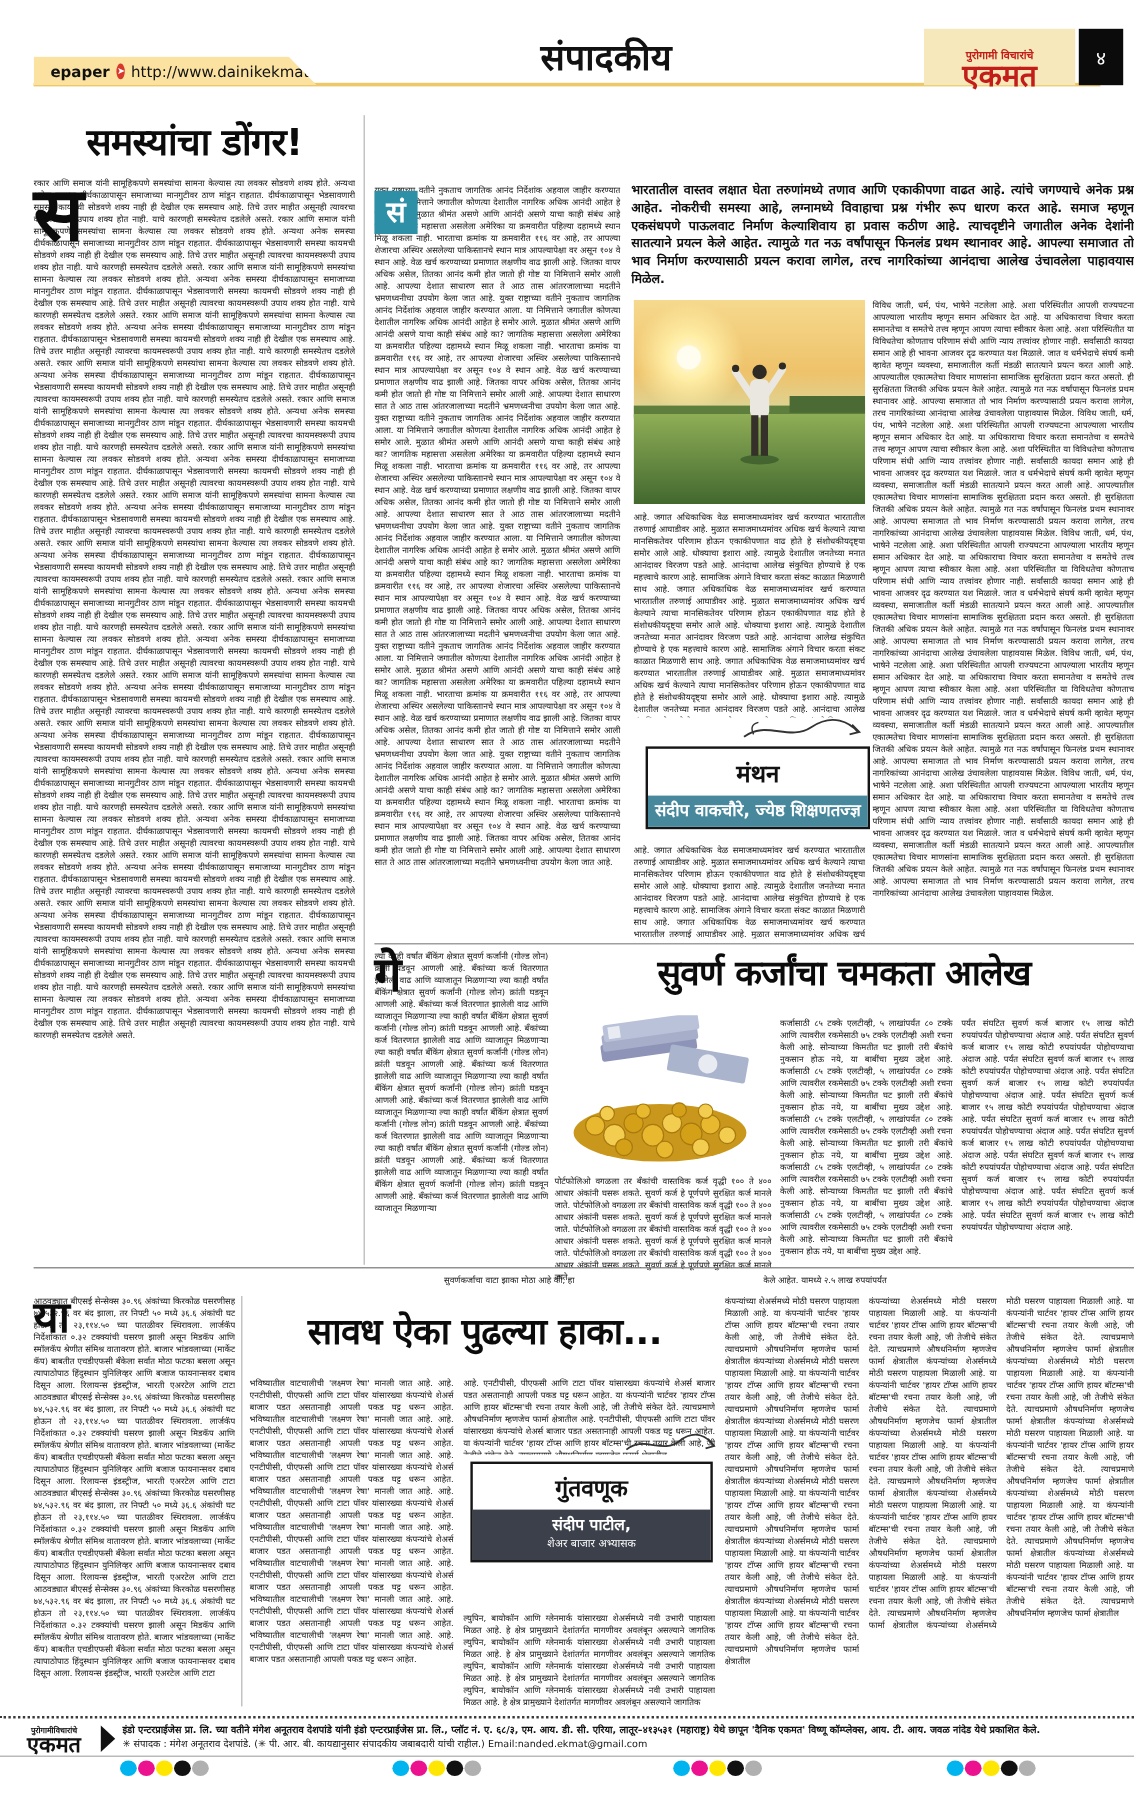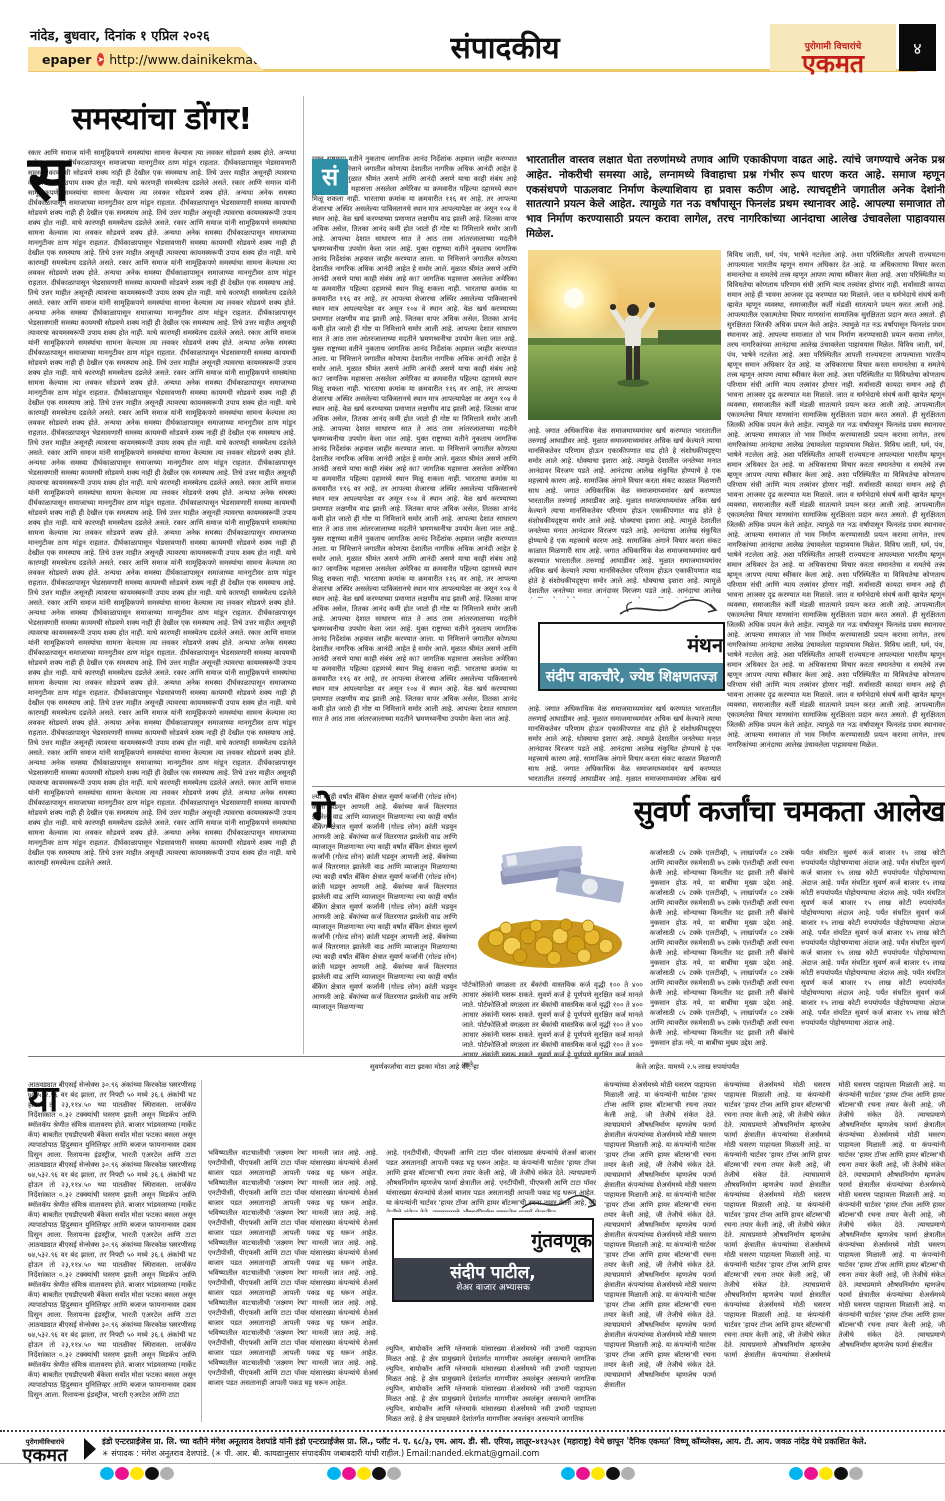--- a/index.html
+++ b/index.html
@@ -25,39 +25,38 @@
   
   .dc{float:left;font-weight:700;color:#0b0b0b;}
   .dc-sa{font-size:62px;line-height:50px;margin:4px 7px 0 0;}
   .dc-box{width:36px;height:36px;background:#2e90a6;color:#fff;font-size:24px;text-align:center;
           line-height:36px;margin:3px 6px 2px 0;}
   .dc-ge{font-size:40px;line-height:34px;margin:2px 5px 0 0;}
   .dc-ya{font-size:36px;line-height:30px;margin:2px 5px 0 0;}
   .intro{font-size:10.5px;line-height:14.8px;font-weight:700;text-align:justify;overflow:hidden;}
   
   .abox{border:2px solid #151515;background:#fff;text-align:center;}
-  .abox .ti{font-weight:800;text-align:right;}
+  .abox .ti{font-weight:800;}
   .strip-teal{background:#47889d;color:#fff;font-weight:700;}
   .strip-dark{background:#3c404b;color:#fff;}
   .flour{color:#333;}
   .dots{display:flex;}
   .dot{width:14px;height:13px;border-radius:50%;margin-right:1px;}
   .imprint1{font-size:8px;font-weight:700;line-height:12px;}
   .imprint2{font-size:8px;line-height:12px;}
   .f-logo{text-align:center;color:#111;}
   .f-logo .tg{font-size:6.5px;font-weight:700;}
   .f-logo .nm{font-size:18px;font-weight:800;line-height:17px;}
   .tri{width:0;height:0;border-left:12px solid #111;border-top:11px solid transparent;border-bottom:11px solid transparent;}
 </style>
 </head>
 <body>
 
 <div class="page">
 
-  <div class="abs dateline" style="left:30px;top:26px;width:320px;">नांदेड, बुधवार, दिनांक १ एप्रिल २०२६</div>
   <div class="abs yellow-rule" style="left:28px;top:69px;width:889px;"></div>
   <div class="abs epaper" style="left:28px;top:47px;width:222px;">
     <span>epaper</span>
     <span class="epaper-ic">➤</span>
     <span class="url">http://www.dainikekmat.com</span>
   </div>
   <div class="abs section-title" style="left:340px;top:26px;width:330px;">संपादकीय</div>
   <div class="abs masthead" style="left:770px;top:24px;width:126px;height:47px;">
     <div class="tag">पुरोगामी विचारांचे</div>
     <div class="name">एकमत</div>
@@ -130,21 +129,21 @@
 
   <div class="abs t" style="left:528px;top:704px;width:193px;height:78px;">आहे. जगात अधिकाधिक वेळ समाजमाध्यमांवर खर्च करण्यात भारतातील तरुणाई आघाडीवर आहे. मुळात समाजमाध्यमांवर अधिक खर्च केल्याने त्याचा मानसिकतेवर परिणाम होऊन एकाकीपणात वाढ होते हे संशोधकीयदृष्ट्या समोर आले आहे. धोक्याचा इशारा आहे. त्यामुळे देशातील जनतेच्या मनात आनंदावर विरजण पडते आहे. आनंदाचा आलेख संकुचित होण्याचे हे एक महत्त्वाचे कारण आहे. सामाजिक अंगाने विचार करता संकट काळात मिळणारी साथ आहे. जगात अधिकाधिक वेळ समाजमाध्यमांवर खर्च करण्यात भारतातील तरुणाई आघाडीवर आहे. मुळात समाजमाध्यमांवर अधिक खर्च केल्याने त्याचा मानसिकतेवर परिणाम होऊन एकाकीपणात वाढ होते हे संशोधकीयदृष्ट्या समोर आले आहे. धोक्याचा इशारा आहे. त्यामुळे देशातील जनतेच्या मनात आनंदावर विरजण पडते आहे. आनंदाचा आलेख संकुचित होण्याचे हे एक महत्त्वाचे कारण आहे. सामाजिक अंगाने विचार करता संकट काळात मिळणारी साथ</div>
 
   <div class="abs t" style="left:727px;top:250px;width:218px;height:532px;">विविध जाती, धर्म, पंथ, भाषेने नटलेला आहे. अशा परिस्थितीत आपली राज्यघटना आपल्याला भारतीय म्हणून समान अधिकार देत आहे. या अधिकाराचा विचार करता समानतेचा व समतेचे तत्त्व म्हणून आपण त्याचा स्वीकार केला आहे. अशा परिस्थितीत या विविधतेचा कोणताच परिणाम संधी आणि न्याय तत्त्वांवर होणार नाही. सर्वांसाठी कायदा समान आहे ही भावना आजवर दृढ करण्यात यश मिळाले. जात व धर्मभेदाचे संघर्ष कमी व्हावेत म्हणून व्यवस्था, समाजातील कर्ती मंडळी सातत्याने प्रयत्न करत आली आहे. आपल्यातील एकात्मतेचा विचार माणसांना सामाजिक सुरक्षितता प्रदान करत असतो. ही सुरक्षितता जितकी अधिक प्रयत्न केले आहेत. त्यामुळे गत नऊ वर्षांपासून फिनलंड प्रथम स्थानावर आहे. आपल्या समाजात तो भाव निर्माण करण्यासाठी प्रयत्न करावा लागेल, तरच नागरिकांच्या आनंदाचा आलेख उंचावलेला पाहावयास मिळेल. विविध जाती, धर्म, पंथ, भाषेने नटलेला आहे. अशा परिस्थितीत आपली राज्यघटना आपल्याला भारतीय म्हणून समान अधिकार देत आहे. या अधिकाराचा विचार करता समानतेचा व समतेचे तत्त्व म्हणून आपण त्याचा स्वीकार केला आहे. अशा परिस्थितीत या विविधतेचा कोणताच परिणाम संधी आणि न्याय तत्त्वांवर होणार नाही. सर्वांसाठी कायदा समान आहे ही भावना आजवर दृढ करण्यात यश मिळाले. जात व धर्मभेदाचे संघर्ष कमी व्हावेत म्हणून व्यवस्था, समाजातील कर्ती मंडळी सातत्याने प्रयत्न करत आली आहे. आपल्यातील एकात्मतेचा विचार माणसांना सामाजिक सुरक्षितता प्रदान करत असतो. ही सुरक्षितता जितकी अधिक प्रयत्न केले आहेत. त्यामुळे गत नऊ वर्षांपासून फिनलंड प्रथम स्थानावर आहे. आपल्या समाजात तो भाव निर्माण करण्यासाठी प्रयत्न करावा लागेल, तरच नागरिकांच्या आनंदाचा आलेख उंचावलेला पाहावयास मिळेल. विविध जाती, धर्म, पंथ, भाषेने नटलेला आहे. अशा परिस्थितीत आपली राज्यघटना आपल्याला भारतीय म्हणून समान अधिकार देत आहे. या अधिकाराचा विचार करता समानतेचा व समतेचे तत्त्व म्हणून आपण त्याचा स्वीकार केला आहे. अशा परिस्थितीत या विविधतेचा कोणताच परिणाम संधी आणि न्याय तत्त्वांवर होणार नाही. सर्वांसाठी कायदा समान आहे ही भावना आजवर दृढ करण्यात यश मिळाले. जात व धर्मभेदाचे संघर्ष कमी व्हावेत म्हणून व्यवस्था, समाजातील कर्ती मंडळी सातत्याने प्रयत्न करत आली आहे. आपल्यातील एकात्मतेचा विचार माणसांना सामाजिक सुरक्षितता प्रदान करत असतो. ही सुरक्षितता जितकी अधिक प्रयत्न केले आहेत. त्यामुळे गत नऊ वर्षांपासून फिनलंड प्रथम स्थानावर आहे. आपल्या समाजात तो भाव निर्माण करण्यासाठी प्रयत्न करावा लागेल, तरच नागरिकांच्या आनंदाचा आलेख उंचावलेला पाहावयास मिळेल. विविध जाती, धर्म, पंथ, भाषेने नटलेला आहे. अशा परिस्थितीत आपली राज्यघटना आपल्याला भारतीय म्हणून समान अधिकार देत आहे. या अधिकाराचा विचार करता समानतेचा व समतेचे तत्त्व म्हणून आपण त्याचा स्वीकार केला आहे. अशा परिस्थितीत या विविधतेचा कोणताच परिणाम संधी आणि न्याय तत्त्वांवर होणार नाही. सर्वांसाठी कायदा समान आहे ही भावना आजवर दृढ करण्यात यश मिळाले. जात व धर्मभेदाचे संघर्ष कमी व्हावेत म्हणून व्यवस्था, समाजातील कर्ती मंडळी सातत्याने प्रयत्न करत आली आहे. आपल्यातील एकात्मतेचा विचार माणसांना सामाजिक सुरक्षितता प्रदान करत असतो. ही सुरक्षितता जितकी अधिक प्रयत्न केले आहेत. त्यामुळे गत नऊ वर्षांपासून फिनलंड प्रथम स्थानावर आहे. आपल्या समाजात तो भाव निर्माण करण्यासाठी प्रयत्न करावा लागेल, तरच नागरिकांच्या आनंदाचा आलेख उंचावलेला पाहावयास मिळेल. विविध जाती, धर्म, पंथ, भाषेने नटलेला आहे. अशा परिस्थितीत आपली राज्यघटना आपल्याला भारतीय म्हणून समान अधिकार देत आहे. या अधिकाराचा विचार करता समानतेचा व समतेचे तत्त्व म्हणून आपण त्याचा स्वीकार केला आहे. अशा परिस्थितीत या विविधतेचा कोणताच परिणाम संधी आणि न्याय तत्त्वांवर होणार नाही. सर्वांसाठी कायदा समान आहे ही भावना आजवर दृढ करण्यात यश मिळाले. जात व धर्मभेदाचे संघर्ष कमी व्हावेत म्हणून व्यवस्था, समाजातील कर्ती मंडळी सातत्याने प्रयत्न करत आली आहे. आपल्यातील एकात्मतेचा विचार माणसांना सामाजिक सुरक्षितता प्रदान करत असतो. ही सुरक्षितता जितकी अधिक प्रयत्न केले आहेत. त्यामुळे गत नऊ वर्षांपासून फिनलंड प्रथम स्थानावर आहे. आपल्या समाजात तो भाव निर्माण करण्यासाठी प्रयत्न करावा लागेल, तरच नागरिकांच्या आनंदाचा आलेख उंचावलेला पाहावयास मिळेल.</div>
 
   <div class="abs" style="left:312px;top:786px;width:633px;height:1px;background:#888;"></div>
 
   <div class="abs t" style="left:312px;top:792px;width:145px;height:282px;">ल्या काही वर्षांत बँकिंग क्षेत्रात सुवर्ण कर्जांनी (गोल्ड लोन) क्रांती घडवून आणली आहे. बँकांच्या कर्ज वितरणात झालेली वाढ आणि व्याजातून मिळणाऱ्या ल्या काही वर्षांत बँकिंग क्षेत्रात सुवर्ण कर्जांनी (गोल्ड लोन) क्रांती घडवून आणली आहे. बँकांच्या कर्ज वितरणात झालेली वाढ आणि व्याजातून मिळणाऱ्या ल्या काही वर्षांत बँकिंग क्षेत्रात सुवर्ण कर्जांनी (गोल्ड लोन) क्रांती घडवून आणली आहे. बँकांच्या कर्ज वितरणात झालेली वाढ आणि व्याजातून मिळणाऱ्या ल्या काही वर्षांत बँकिंग क्षेत्रात सुवर्ण कर्जांनी (गोल्ड लोन) क्रांती घडवून आणली आहे. बँकांच्या कर्ज वितरणात झालेली वाढ आणि व्याजातून मिळणाऱ्या ल्या काही वर्षांत बँकिंग क्षेत्रात सुवर्ण कर्जांनी (गोल्ड लोन) क्रांती घडवून आणली आहे. बँकांच्या कर्ज वितरणात झालेली वाढ आणि व्याजातून मिळणाऱ्या ल्या काही वर्षांत बँकिंग क्षेत्रात सुवर्ण कर्जांनी (गोल्ड लोन) क्रांती घडवून आणली आहे. बँकांच्या कर्ज वितरणात झालेली वाढ आणि व्याजातून मिळणाऱ्या ल्या काही वर्षांत बँकिंग क्षेत्रात सुवर्ण कर्जांनी (गोल्ड लोन) क्रांती घडवून आणली आहे. बँकांच्या कर्ज वितरणात झालेली वाढ आणि व्याजातून मिळणाऱ्या ल्या काही वर्षांत बँकिंग क्षेत्रात सुवर्ण कर्जांनी (गोल्ड लोन) क्रांती घडवून आणली आहे. बँकांच्या कर्ज वितरणात झालेली वाढ आणि व्याजातून मिळणाऱ्या</div>
   <div class="abs dc dc-ge" style="left:312px;top:794px;">गे</div>
 
-  <div class="abs hl" style="left:462px;top:790px;width:483px;font-size:29px;text-align:right;">सुवर्ण कर्जांचा चमकता आलेख</div>
+  <div class="abs hl" style="left:462px;top:790px;width:483px;font-size:29px;">सुवर्ण कर्जांचा चमकता आलेख</div>
 
   <div class="abs" style="left:462px;top:846px;width:181px;height:130px;">
     <svg width="181" height="130" viewBox="0 0 181 130">
       <rect width="181" height="130" fill="#ffffff"></rect>
       <g transform="rotate(-8 90 35)">
         <rect x="40" y="18" width="80" height="14" rx="2" fill="#8d94b8"></rect>
         <rect x="42" y="10" width="80" height="14" rx="2" fill="#a6aec9"></rect>
         <rect x="44" y="2" width="80" height="14" rx="2" fill="#b9c2d8"></rect>
         <rect x="48" y="4" width="10" height="10" fill="#e8ebf2"></rect>
       </g>
@@ -180,34 +179,35 @@
   <div class="abs t" style="left:370px;top:1062px;width:210px;height:12px;">सुवर्णकर्जांचा वाटा झाका मोठा आहे की, हा</div>
   <div class="abs t" style="left:600px;top:1062px;width:180px;height:12px;margin-left:36px;">केले आहेत. यामध्ये २.५ लाख रुपयांपर्यंत</div>
 
   <div class="abs" style="left:28px;top:1056px;width:917px;height:1px;background:#777;"></div>
 
   <div class="abs t" style="left:28px;top:1080px;width:168px;height:342px;">आठवड्यात बीएसई सेन्सेक्स ३०.९६ अंकांच्या किरकोळ घसरणीसह ७४,५३२.९६ वर बंद झाला, तर निफ्टी ५० मध्ये ३६.६ अंकांची घट होऊन तो २३,११४.५० च्या पातळीवर स्थिरावला. लार्जकॅप निर्देशांकात ०.३२ टक्क्यांची घसरण झाली असून मिडकॅप आणि स्मॉलकॅप श्रेणीत संमिश्र वातावरण होते. बाजार भांडवलाच्या (मार्केट कॅप) बाबतीत एचडीएफसी बँकेला सर्वांत मोठा फटका बसला असून त्यापाठोपाठ हिंदुस्थान युनिलिव्हर आणि बजाज फायनान्सवर दबाव दिसून आला. रिलायन्स इंडस्ट्रीज, भारती एअरटेल आणि टाटा आठवड्यात बीएसई सेन्सेक्स ३०.९६ अंकांच्या किरकोळ घसरणीसह ७४,५३२.९६ वर बंद झाला, तर निफ्टी ५० मध्ये ३६.६ अंकांची घट होऊन तो २३,११४.५० च्या पातळीवर स्थिरावला. लार्जकॅप निर्देशांकात ०.३२ टक्क्यांची घसरण झाली असून मिडकॅप आणि स्मॉलकॅप श्रेणीत संमिश्र वातावरण होते. बाजार भांडवलाच्या (मार्केट कॅप) बाबतीत एचडीएफसी बँकेला सर्वांत मोठा फटका बसला असून त्यापाठोपाठ हिंदुस्थान युनिलिव्हर आणि बजाज फायनान्सवर दबाव दिसून आला. रिलायन्स इंडस्ट्रीज, भारती एअरटेल आणि टाटा आठवड्यात बीएसई सेन्सेक्स ३०.९६ अंकांच्या किरकोळ घसरणीसह ७४,५३२.९६ वर बंद झाला, तर निफ्टी ५० मध्ये ३६.६ अंकांची घट होऊन तो २३,११४.५० च्या पातळीवर स्थिरावला. लार्जकॅप निर्देशांकात ०.३२ टक्क्यांची घसरण झाली असून मिडकॅप आणि स्मॉलकॅप श्रेणीत संमिश्र वातावरण होते. बाजार भांडवलाच्या (मार्केट कॅप) बाबतीत एचडीएफसी बँकेला सर्वांत मोठा फटका बसला असून त्यापाठोपाठ हिंदुस्थान युनिलिव्हर आणि बजाज फायनान्सवर दबाव दिसून आला. रिलायन्स इंडस्ट्रीज, भारती एअरटेल आणि टाटा आठवड्यात बीएसई सेन्सेक्स ३०.९६ अंकांच्या किरकोळ घसरणीसह ७४,५३२.९६ वर बंद झाला, तर निफ्टी ५० मध्ये ३६.६ अंकांची घट होऊन तो २३,११४.५० च्या पातळीवर स्थिरावला. लार्जकॅप निर्देशांकात ०.३२ टक्क्यांची घसरण झाली असून मिडकॅप आणि स्मॉलकॅप श्रेणीत संमिश्र वातावरण होते. बाजार भांडवलाच्या (मार्केट कॅप) बाबतीत एचडीएफसी बँकेला सर्वांत मोठा फटका बसला असून त्यापाठोपाठ हिंदुस्थान युनिलिव्हर आणि बजाज फायनान्सवर दबाव दिसून आला. रिलायन्स इंडस्ट्रीज, भारती एअरटेल आणि टाटा</div>
   <div class="abs dc dc-ya" style="left:28px;top:1082px;">या</div>
 
   <div class="abs rule" style="left:201px;top:1080px;width:1px;height:342px;"></div>
 
+  <div class="abs hl" style="left:208px;top:1088px;width:392px;font-size:30px;">सावध ऐका पुढल्या हाका...</div>
   <div class="abs t" style="left:208px;top:1148px;width:170px;height:274px;">भविष्यातील वाटचालीची 'लक्ष्मण रेषा' मानली जात आहे. आहे. एनटीपीसी, पीएफसी आणि टाटा पॉवर यांसारख्या कंपन्यांचे शेअर्स बाजार पडत असतानाही आपली पकड घट्ट धरून आहेत. भविष्यातील वाटचालीची 'लक्ष्मण रेषा' मानली जात आहे. आहे. एनटीपीसी, पीएफसी आणि टाटा पॉवर यांसारख्या कंपन्यांचे शेअर्स बाजार पडत असतानाही आपली पकड घट्ट धरून आहेत. भविष्यातील वाटचालीची 'लक्ष्मण रेषा' मानली जात आहे. आहे. एनटीपीसी, पीएफसी आणि टाटा पॉवर यांसारख्या कंपन्यांचे शेअर्स बाजार पडत असतानाही आपली पकड घट्ट धरून आहेत. भविष्यातील वाटचालीची 'लक्ष्मण रेषा' मानली जात आहे. आहे. एनटीपीसी, पीएफसी आणि टाटा पॉवर यांसारख्या कंपन्यांचे शेअर्स बाजार पडत असतानाही आपली पकड घट्ट धरून आहेत. भविष्यातील वाटचालीची 'लक्ष्मण रेषा' मानली जात आहे. आहे. एनटीपीसी, पीएफसी आणि टाटा पॉवर यांसारख्या कंपन्यांचे शेअर्स बाजार पडत असतानाही आपली पकड घट्ट धरून आहेत. भविष्यातील वाटचालीची 'लक्ष्मण रेषा' मानली जात आहे. आहे. एनटीपीसी, पीएफसी आणि टाटा पॉवर यांसारख्या कंपन्यांचे शेअर्स बाजार पडत असतानाही आपली पकड घट्ट धरून आहेत. भविष्यातील वाटचालीची 'लक्ष्मण रेषा' मानली जात आहे. आहे. एनटीपीसी, पीएफसी आणि टाटा पॉवर यांसारख्या कंपन्यांचे शेअर्स बाजार पडत असतानाही आपली पकड घट्ट धरून आहेत. भविष्यातील वाटचालीची 'लक्ष्मण रेषा' मानली जात आहे. आहे. एनटीपीसी, पीएफसी आणि टाटा पॉवर यांसारख्या कंपन्यांचे शेअर्स बाजार पडत असतानाही आपली पकड घट्ट धरून आहेत.</div>
   <div class="abs t" style="left:386px;top:1148px;width:210px;height:64px;">आहे. एनटीपीसी, पीएफसी आणि टाटा पॉवर यांसारख्या कंपन्यांचे शेअर्स बाजार पडत असतानाही आपली पकड घट्ट धरून आहेत. या कंपन्यांनी चार्टवर 'हायर टॉप्स आणि हायर बॉटम्स'ची रचना तयार केली आहे, जी तेजीचे संकेत देते. त्याचप्रमाणे औषधनिर्माण म्हणजेच फार्मा क्षेत्रातील आहे. एनटीपीसी, पीएफसी आणि टाटा पॉवर यांसारख्या कंपन्यांचे शेअर्स बाजार पडत असतानाही आपली पकड घट्ट धरून आहेत. या कंपन्यांनी चार्टवर 'हायर टॉप्स आणि हायर बॉटम्स'ची रचना तयार केली आहे, जी तेजीचे संकेत देते. त्याचप्रमाणे औषधनिर्माण म्हणजेच फार्मा क्षेत्रातील</div>
 
   <div class="abs flour" style="left:520px;top:1194px;">
     <svg width="78" height="20" viewBox="0 0 78 20">
         <path d="M2 14 C16 2, 32 18, 46 7 S70 4, 75 11" fill="none" stroke="#333" stroke-width="1.5"></path>
         <path d="M70 5 l5 6 -7 2" fill="none" stroke="#333" stroke-width="1.5"></path>
       </svg>
   </div>
 
   <div class="abs abox" style="left:392px;top:1218px;width:198px;">
     <div class="ti" style="font-size:19px;padding:7px 0 5px;">गुंतवणूक</div>
     <div class="strip-dark" style="padding:5px 0 6px;">
-      <div style="font-size:17px;font-weight:700;line-height:18px;">संदीप पाटील,</div>
+      <div style="font-size:13px;font-weight:700;line-height:18px;">संदीप पाटील,</div>
       <div style="font-size:9px;line-height:13px;">शेअर बाजार अभ्यासक</div>
     </div>
   </div>
 
   <div class="abs t" style="left:386px;top:1344px;width:210px;height:78px;">ल्युपिन, बायोकॉन आणि ग्लेनमार्क यांसारख्या शेअर्समध्ये नवी उभारी पाहायला मिळत आहे. हे क्षेत्र प्रामुख्याने देशांतर्गत मागणीवर अवलंबून असल्याने जागतिक ल्युपिन, बायोकॉन आणि ग्लेनमार्क यांसारख्या शेअर्समध्ये नवी उभारी पाहायला मिळत आहे. हे क्षेत्र प्रामुख्याने देशांतर्गत मागणीवर अवलंबून असल्याने जागतिक ल्युपिन, बायोकॉन आणि ग्लेनमार्क यांसारख्या शेअर्समध्ये नवी उभारी पाहायला मिळत आहे. हे क्षेत्र प्रामुख्याने देशांतर्गत मागणीवर अवलंबून असल्याने जागतिक ल्युपिन, बायोकॉन आणि ग्लेनमार्क यांसारख्या शेअर्समध्ये नवी उभारी पाहायला मिळत आहे. हे क्षेत्र प्रामुख्याने देशांतर्गत मागणीवर अवलंबून असल्याने जागतिक</div>
   <div class="abs t" style="left:604px;top:1080px;width:112px;height:342px;">कंपन्यांच्या शेअर्समध्ये मोठी घसरण पाहायला मिळाली आहे. या कंपन्यांनी चार्टवर 'हायर टॉप्स आणि हायर बॉटम्स'ची रचना तयार केली आहे, जी तेजीचे संकेत देते. त्याचप्रमाणे औषधनिर्माण म्हणजेच फार्मा क्षेत्रातील कंपन्यांच्या शेअर्समध्ये मोठी घसरण पाहायला मिळाली आहे. या कंपन्यांनी चार्टवर 'हायर टॉप्स आणि हायर बॉटम्स'ची रचना तयार केली आहे, जी तेजीचे संकेत देते. त्याचप्रमाणे औषधनिर्माण म्हणजेच फार्मा क्षेत्रातील कंपन्यांच्या शेअर्समध्ये मोठी घसरण पाहायला मिळाली आहे. या कंपन्यांनी चार्टवर 'हायर टॉप्स आणि हायर बॉटम्स'ची रचना तयार केली आहे, जी तेजीचे संकेत देते. त्याचप्रमाणे औषधनिर्माण म्हणजेच फार्मा क्षेत्रातील कंपन्यांच्या शेअर्समध्ये मोठी घसरण पाहायला मिळाली आहे. या कंपन्यांनी चार्टवर 'हायर टॉप्स आणि हायर बॉटम्स'ची रचना तयार केली आहे, जी तेजीचे संकेत देते. त्याचप्रमाणे औषधनिर्माण म्हणजेच फार्मा क्षेत्रातील कंपन्यांच्या शेअर्समध्ये मोठी घसरण पाहायला मिळाली आहे. या कंपन्यांनी चार्टवर 'हायर टॉप्स आणि हायर बॉटम्स'ची रचना तयार केली आहे, जी तेजीचे संकेत देते. त्याचप्रमाणे औषधनिर्माण म्हणजेच फार्मा क्षेत्रातील कंपन्यांच्या शेअर्समध्ये मोठी घसरण पाहायला मिळाली आहे. या कंपन्यांनी चार्टवर 'हायर टॉप्स आणि हायर बॉटम्स'ची रचना तयार केली आहे, जी तेजीचे संकेत देते. त्याचप्रमाणे औषधनिर्माण म्हणजेच फार्मा क्षेत्रातील</div>
   <div class="abs t" style="left:724px;top:1080px;width:221px;height:342px;column-count:2;column-gap:8px;">कंपन्यांच्या शेअर्समध्ये मोठी घसरण पाहायला मिळाली आहे. या कंपन्यांनी चार्टवर 'हायर टॉप्स आणि हायर बॉटम्स'ची रचना तयार केली आहे, जी तेजीचे संकेत देते. त्याचप्रमाणे औषधनिर्माण म्हणजेच फार्मा क्षेत्रातील कंपन्यांच्या शेअर्समध्ये मोठी घसरण पाहायला मिळाली आहे. या कंपन्यांनी चार्टवर 'हायर टॉप्स आणि हायर बॉटम्स'ची रचना तयार केली आहे, जी तेजीचे संकेत देते. त्याचप्रमाणे औषधनिर्माण म्हणजेच फार्मा क्षेत्रातील कंपन्यांच्या शेअर्समध्ये मोठी घसरण पाहायला मिळाली आहे. या कंपन्यांनी चार्टवर 'हायर टॉप्स आणि हायर बॉटम्स'ची रचना तयार केली आहे, जी तेजीचे संकेत देते. त्याचप्रमाणे औषधनिर्माण म्हणजेच फार्मा क्षेत्रातील कंपन्यांच्या शेअर्समध्ये मोठी घसरण पाहायला मिळाली आहे. या कंपन्यांनी चार्टवर 'हायर टॉप्स आणि हायर बॉटम्स'ची रचना तयार केली आहे, जी तेजीचे संकेत देते. त्याचप्रमाणे औषधनिर्माण म्हणजेच फार्मा क्षेत्रातील कंपन्यांच्या शेअर्समध्ये मोठी घसरण पाहायला मिळाली आहे. या कंपन्यांनी चार्टवर 'हायर टॉप्स आणि हायर बॉटम्स'ची रचना तयार केली आहे, जी तेजीचे संकेत देते. त्याचप्रमाणे औषधनिर्माण म्हणजेच फार्मा क्षेत्रातील कंपन्यांच्या शेअर्समध्ये मोठी घसरण पाहायला मिळाली आहे. या कंपन्यांनी चार्टवर 'हायर टॉप्स आणि हायर बॉटम्स'ची रचना तयार केली आहे, जी तेजीचे संकेत देते. त्याचप्रमाणे औषधनिर्माण म्हणजेच फार्मा क्षेत्रातील कंपन्यांच्या शेअर्समध्ये मोठी घसरण पाहायला मिळाली आहे. या कंपन्यांनी चार्टवर 'हायर टॉप्स आणि हायर बॉटम्स'ची रचना तयार केली आहे, जी तेजीचे संकेत देते. त्याचप्रमाणे औषधनिर्माण म्हणजेच फार्मा क्षेत्रातील कंपन्यांच्या शेअर्समध्ये मोठी घसरण पाहायला मिळाली आहे. या कंपन्यांनी चार्टवर 'हायर टॉप्स आणि हायर बॉटम्स'ची रचना तयार केली आहे, जी तेजीचे संकेत देते. त्याचप्रमाणे औषधनिर्माण म्हणजेच फार्मा क्षेत्रातील कंपन्यांच्या शेअर्समध्ये मोठी घसरण पाहायला मिळाली आहे. या कंपन्यांनी चार्टवर 'हायर टॉप्स आणि हायर बॉटम्स'ची रचना तयार केली आहे, जी तेजीचे संकेत देते. त्याचप्रमाणे औषधनिर्माण म्हणजेच फार्मा क्षेत्रातील कंपन्यांच्या शेअर्समध्ये मोठी घसरण पाहायला मिळाली आहे. या कंपन्यांनी चार्टवर 'हायर टॉप्स आणि हायर बॉटम्स'ची रचना तयार केली आहे, जी तेजीचे संकेत देते. त्याचप्रमाणे औषधनिर्माण म्हणजेच फार्मा क्षेत्रातील</div>
 
   <div class="abs" style="left:0;top:1430px;width:945px;border-top:2px dotted #3a3a3a;"></div>
 

